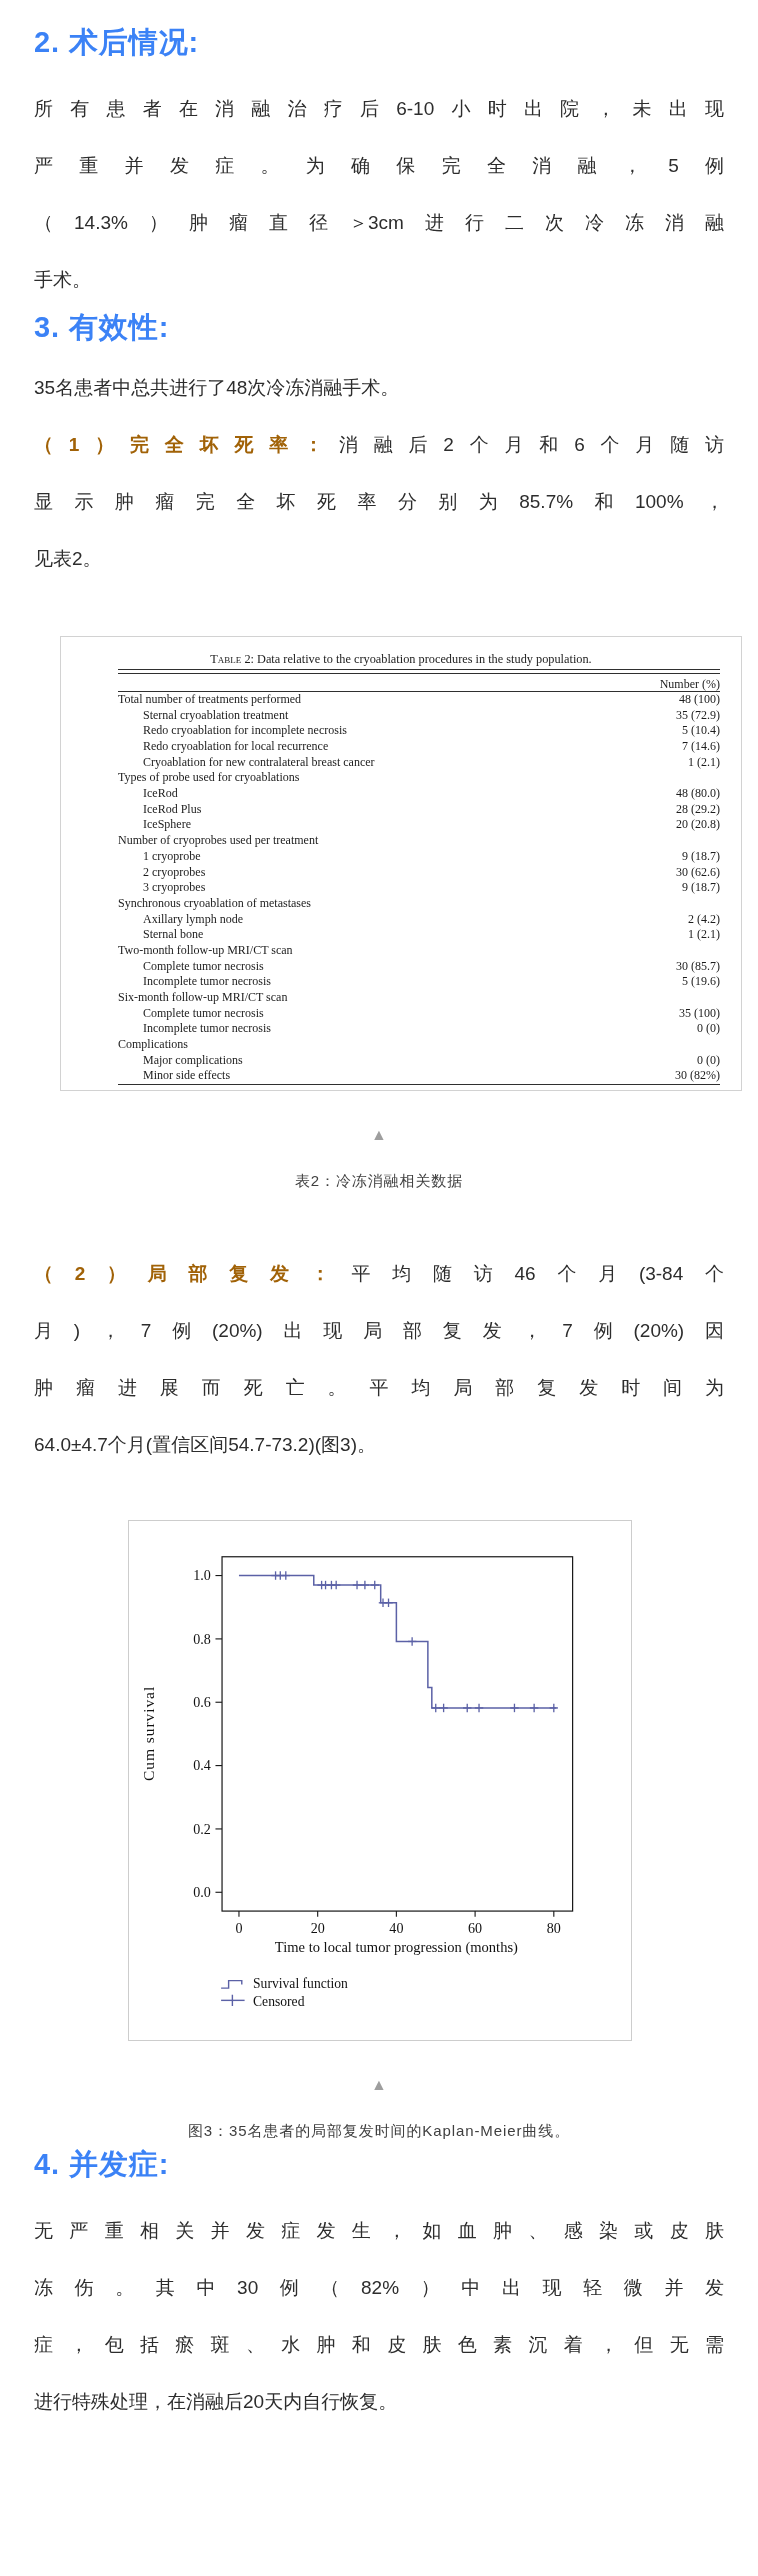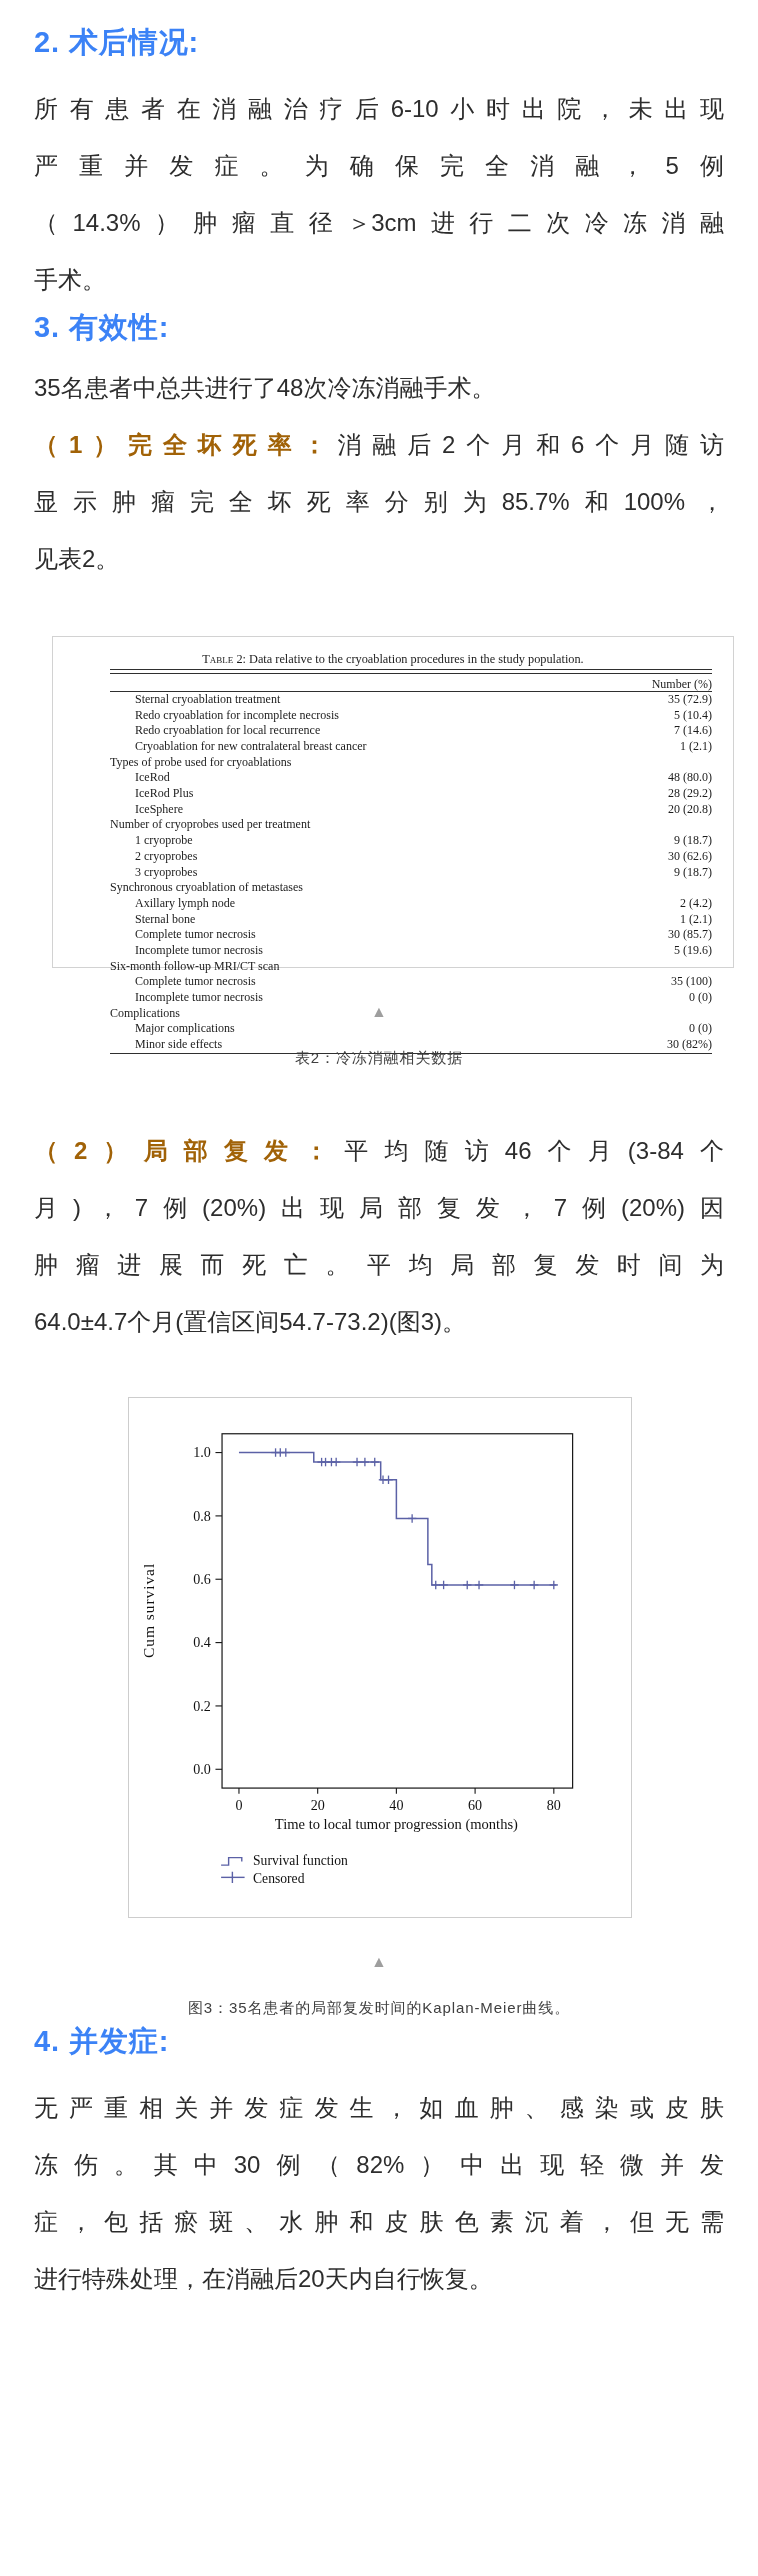--- a/index.html
+++ b/index.html
@@ -2,30 +2,30 @@
 <html style="font-size:15px"><head>
 <meta charset="utf-8">
 <style>
   html,body{margin:0;padding:0;background:#ffffff;}
   body{width:758px;font-family:"Liberation Sans",sans-serif;color:#2d2d2d;}
   .page{box-sizing:border-box;width:758px;padding:23px 34px 76px 34px;background:#fff;}
 
   h2.sec{margin:0;font-size:29px;line-height:38px;font-weight:700;color:#3b82f6;letter-spacing:0.9px;}
 
   .para{margin:0;}
-  .pline{height:57px;line-height:57px;font-size:24px;text-align:justify;text-align-last:justify;
+  .pline{height:57px;line-height:57px;font-size:19px;text-align:justify;text-align-last:justify;
          text-justify:inter-ideograph;white-space:nowrap;overflow:visible;color:#2d2d2d;}
   .pline.last{text-align-last:left;}
   .pline b{font-weight:700;color:#a16207;}
 
   .mt14{margin-top:13.3px}.mt20{margin-top:19px}.mt24{margin-top:23px}
   .mt36{margin-top:34px}.mt50{margin-top:47px}.mt52{margin-top:49px}
 
   .figure-box{box-sizing:border-box;background:#fff;}
-  .table-box{width:682px;height:332px;margin-left:18px;border:1.4px solid #d2d2d2;
+  .table-box{width:682px;height:455px;margin-left:26px;border:1.4px solid #d2d2d2;
              font-family:"Liberation Serif",serif;color:#1c1c1c;}
   .t-title{margin-top:13.3px;line-height:17px;font-size:12.3px;text-align:center;}
   .t-title .sc{font-variant:small-caps;}
   .t-inner{margin:0 21px 0 57px;}
   .toprule{margin-top:1.9px;height:2.5px;border-top:1.6px solid #2f2f2f;border-bottom:0.9px solid #2f2f2f;}
   .t-colhead{margin-top:2.8px;height:14.2px;line-height:14.2px;font-size:12px;text-align:right;}
   .midrule{border-top:0.9px solid #2f2f2f;}
   .trow{display:flex;justify-content:space-between;align-items:center;height:15.7px;
         font-size:12px;line-height:15.7px;}
   .trow .tl{white-space:nowrap;}
@@ -67,20 +67,24 @@
   <div class="figure-box table-box mt52">
     <div class="t-title">
       <span class="sc">Table 2:</span>
       <span>Data relative to the cryoablation procedures in the study population.</span>
     </div>
     <div class="t-inner">
       <div class="toprule"></div>
       <div class="t-colhead">Number (%)</div>
       <div class="midrule"></div>
       <div>
+          <div class="trow">
+            <span class="tl">Total number of treatments performed</span>
+            <span class="tv">48 (100)</span>
+          </div>
           <div class="trow ind">
             <span class="tl">Sternal cryoablation treatment</span>
             <span class="tv">35 (72.9)</span>
           </div>
           <div class="trow ind">
             <span class="tl">Redo cryoablation for incomplete necrosis</span>
             <span class="tv">5 (10.4)</span>
           </div>
           <div class="trow ind">
             <span class="tl">Redo cryoablation for local recurrence</span>
@@ -126,20 +130,24 @@
             <span class="tl">Synchronous cryoablation of metastases</span>
             <span class="tv"></span>
           </div>
           <div class="trow ind">
             <span class="tl">Axillary lymph node</span>
             <span class="tv">2 (4.2)</span>
           </div>
           <div class="trow ind">
             <span class="tl">Sternal bone</span>
             <span class="tv">1 (2.1)</span>
+          </div>
+          <div class="trow">
+            <span class="tl">Two-month follow-up MRI/CT scan</span>
+            <span class="tv"></span>
           </div>
           <div class="trow ind">
             <span class="tl">Complete tumor necrosis</span>
             <span class="tv">30 (85.7)</span>
           </div>
           <div class="trow ind">
             <span class="tl">Incomplete tumor necrosis</span>
             <span class="tv">5 (19.6)</span>
           </div>
           <div class="trow">

